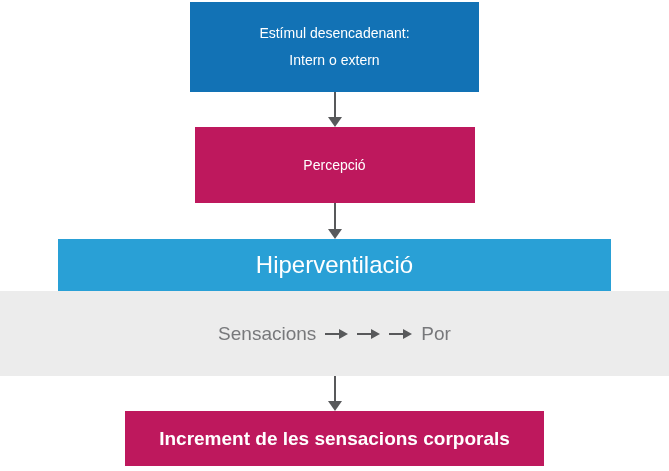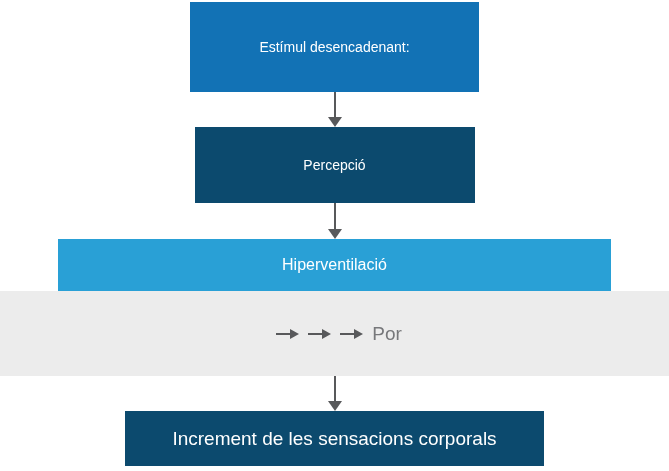--- a/index.html
+++ b/index.html
@@ -20,35 +20,35 @@
     flex-direction: column;
     align-items: center;
     justify-content: center;
     color: #ffffff;
     text-align: center;
     font-size: 14px;
     line-height: 27px;
     flex: none;
   }
   .box-dark { background: #1272b5; }
-  .box-light { background: #0c4a6e; }
+  .box-light { background: #be185d; }
 
   .box-stimulus { width: 289px; height: 90px; }
   .box-perception { width: 280px; height: 76px; }
-  .box-increase { width: 419px; height: 55px; font-size: 19px; }
+  .box-increase { width: 419px; height: 55px; font-size: 19px; font-weight: bold; }
 
   .band-hyper {
     width: 553px;
     height: 52px;
     background: #29a0d6;
     color: #ffffff;
     display: flex;
     align-items: center;
     justify-content: center;
-    font-size: 16px;
+    font-size: 24px;
     flex: none;
   }
 
   .varrow {
     display: flex;
     flex-direction: column;
     align-items: center;
     flex: none;
   }
   .varrow .vline { width: 2px; flex: 1; background: #58595b; }
@@ -90,20 +90,21 @@
 </style>
 </head>
 <body>
 
 <div class="stage">
 
   <div class="spacer-top"></div>
 
   <div class="box box-dark box-stimulus">
     <span>Estímul desencadenant:</span>
+    <span>Intern o extern</span>
   </div>
 
   <div class="varrow varrow-1">
     <div class="vline"></div>
     <div class="vhead"></div>
   </div>
 
   <div class="box box-light box-perception">
     <span>Percepció</span>
   </div>
@@ -112,20 +113,21 @@
     <div class="vline"></div>
     <div class="vhead"></div>
   </div>
 
   <div class="band-hyper">
     <span>Hiperventilació</span>
   </div>
 
   <div class="gray-band">
     <div class="cycle-item">
+      <div>Sensacions</div>
     </div>
     <div class="harrow">
       <div class="hline"></div>
       <div class="hhead"></div>
     </div>
     <div class="harrow">
       <div class="hline"></div>
       <div class="hhead"></div>
     </div>
     <div class="harrow">

